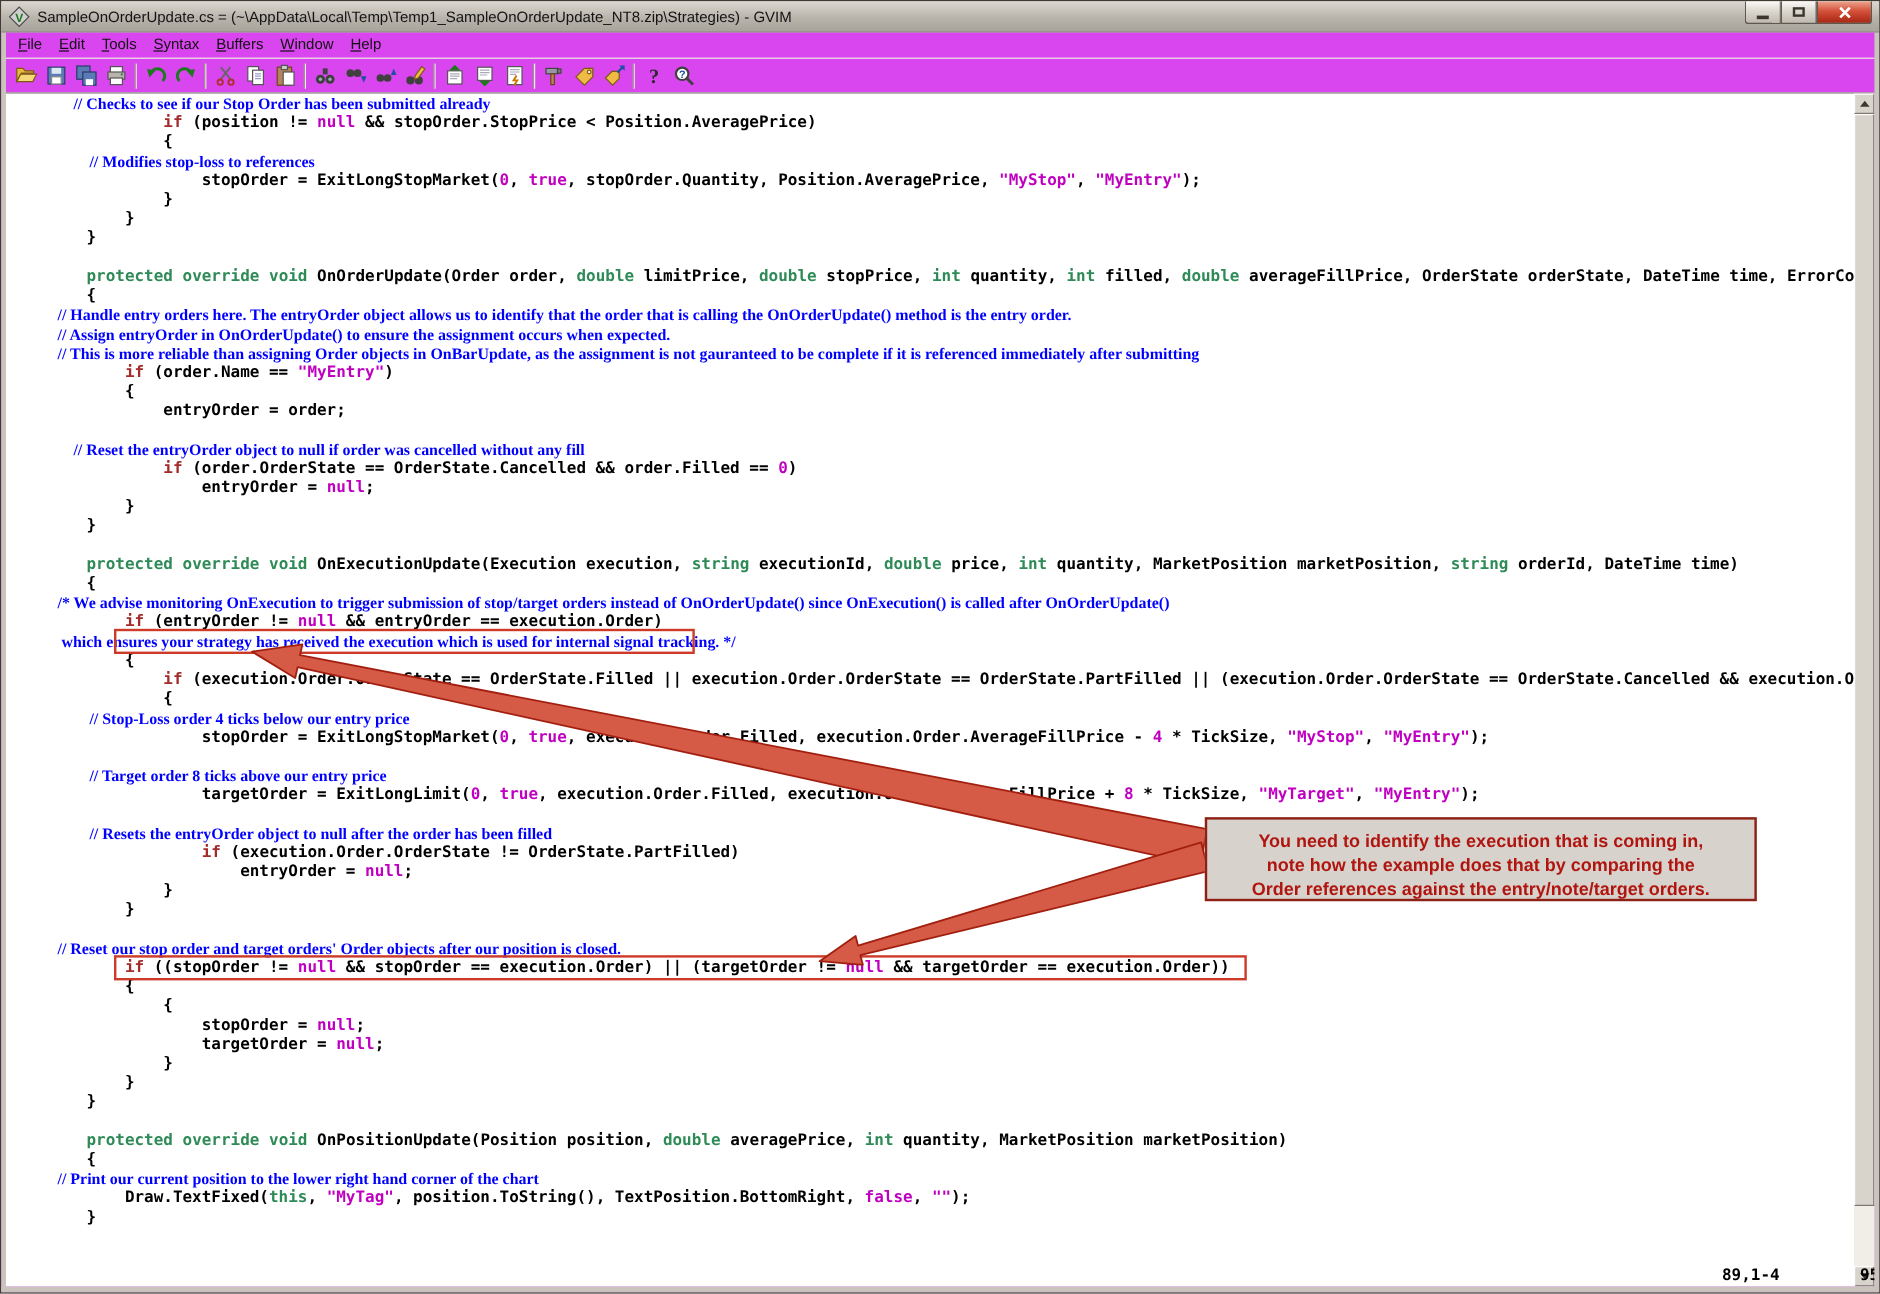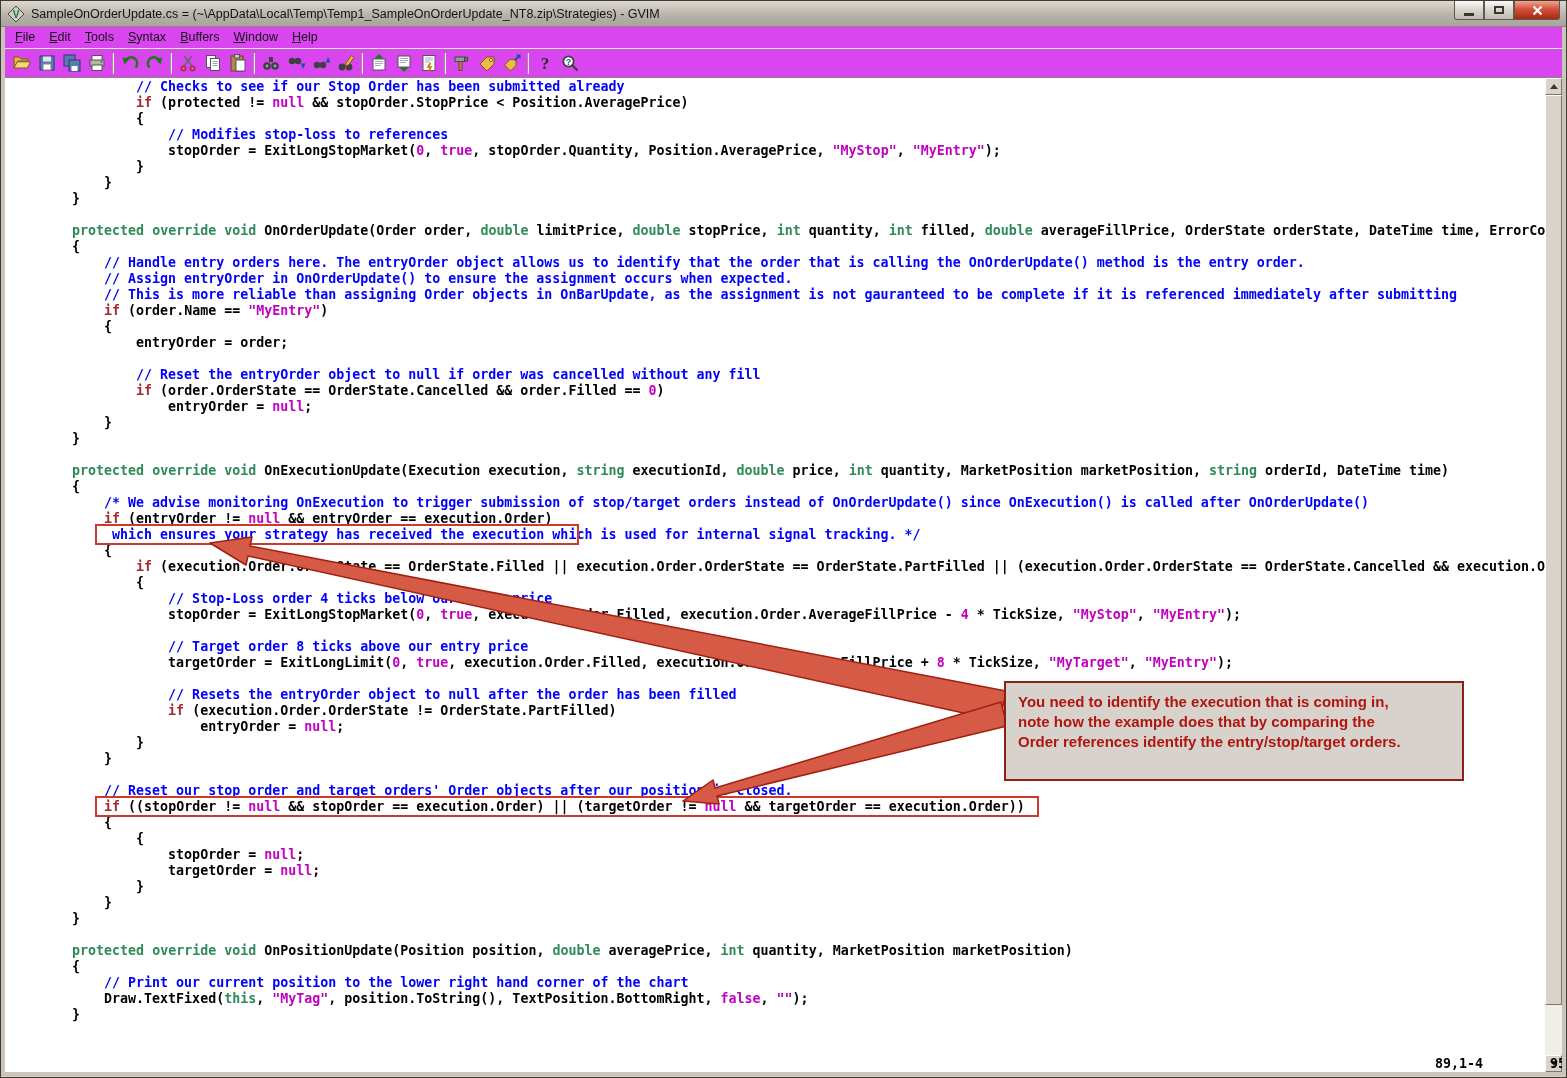--- a/index.html
+++ b/index.html
@@ -48,21 +48,21 @@
     position:relative; flex:1; border-top:1px solid #8a867e;
     background:#ffffff; display:flex; overflow:hidden;
   }
   .code {
     flex:1; overflow:hidden; padding:1px 0 0 3px;
     font-family:"DejaVu Sans Mono", monospace; font-size:13.3px; font-weight:bold;
     line-height:16px; color:var(--tk-plain,#000);
   }
   .cl { height:16px; white-space:pre; }
   .tk-p { color:var(--tk-plain,#000000); }
-  .tk-c { color:var(--tk-comment,#0000ff); }
+  .tk-c { color:var(--tk-comment,#0000ff);font-family:Liberation Serif, serif; }
   .tk-k { color:var(--tk-keyword,#a52a2a); }
   .tk-t { color:var(--tk-type,#2e8b57); }
   .tk-n { color:var(--tk-constant,#c000c0); }
   
   .scrollbar { width:17px; background:#f1eee8; display:flex; flex-direction:column; flex:0 0 auto; }
   .sb-btn {
     height:17px; background:#d8d4cc;
     border:1px solid; border-color:#fdfdfb #7c776e #7c776e #fdfdfb;
     display:flex; align-items:center; justify-content:center;
   }
@@ -79,24 +79,25 @@
     font-size:13.3px; font-weight:bold; color:#000;margin-left:38px;
   }
   .ruler-pos { left:1392px; }
   .ruler-pct { left:1507px; }
   
   .hl-box { position:absolute; border:2px solid var(--an-box,#cd3a28); z-index:2; }
   .hl-box-1 { left:90px; top:446px; width:484px; height:21px; }
   .hl-box-2 { left:90px; top:718px; width:944px; height:21px; }
   .arrows { position:absolute; left:0; top:0; z-index:3; pointer-events:none; }
   .callout {
-    position:absolute; left:999px; top:603px; width:460px; height:100px; z-index:4;
+    position:absolute; left:999px; top:603px; width:460px; height:70px; z-index:4;
     background:var(--an-bg,#d7d3cc); border:2px solid var(--an-border,#8e2015);
     padding:9px 12px; font-size:15px; font-weight:bold; line-height:20px;
     color:var(--an-text,#b01510);
+    text-align:center;
   }
 </style>
 </head>
 <body>
 
 <div class="window">
 
   <div class="titlebar">
     <span class="app-icon">
       <svg width="18" height="18" viewBox="0 0 18 18">
@@ -279,21 +280,21 @@
             <circle cx="8.5" cy="8.5" r="5.2" fill="#ffffff" stroke="#404040" stroke-width="1.8"></circle>
             <line x1="12.5" y1="12.5" x2="17.5" y2="17.5" stroke="#404040" stroke-width="2.4"></line>
             <text x="8.5" y="12" text-anchor="middle" font-size="9" font-weight="bold" fill="#1c50a0" font-family="Liberation Sans, sans-serif">?</text>
           </svg>
         </button>
       </div>
 
     <div class="editor-wrap">
       <div class="code">
           <div class="cl"><span class="tk-c">                // Checks to see if our Stop Order has been submitted already</span></div>
-          <div class="cl"><span class="tk-p">                </span><span class="tk-k">if</span><span class="tk-p"> (protected != </span><span class="tk-n">null</span><span class="tk-p"> &amp;&amp; stopOrder.StopPrice &lt; Position.AveragePrice)</span></div>
+          <div class="cl"><span class="tk-p">                </span><span class="tk-k">if</span><span class="tk-p"> (position != </span><span class="tk-n">null</span><span class="tk-p"> &amp;&amp; stopOrder.StopPrice &lt; Position.AveragePrice)</span></div>
           <div class="cl"><span class="tk-p">                {</span></div>
           <div class="cl"><span class="tk-c">                    // Modifies stop-loss to references</span></div>
           <div class="cl"><span class="tk-p">                    stopOrder = ExitLongStopMarket(</span><span class="tk-n">0</span><span class="tk-p">, </span><span class="tk-n">true</span><span class="tk-p">, stopOrder.Quantity, Position.AveragePrice, </span><span class="tk-n">"MyStop"</span><span class="tk-p">, </span><span class="tk-n">"MyEntry"</span><span class="tk-p">);</span></div>
           <div class="cl"><span class="tk-p">                }</span></div>
           <div class="cl"><span class="tk-p">            }</span></div>
           <div class="cl"><span class="tk-p">        }</span></div>
           <div class="cl"></div>
           <div class="cl"><span class="tk-p">        </span><span class="tk-t">protected</span><span class="tk-p"> </span><span class="tk-t">override</span><span class="tk-p"> </span><span class="tk-t">void</span><span class="tk-p"> OnOrderUpdate(Order order, </span><span class="tk-t">double</span><span class="tk-p"> limitPrice, </span><span class="tk-t">double</span><span class="tk-p"> stopPrice, </span><span class="tk-t">int</span><span class="tk-p"> quantity, </span><span class="tk-t">int</span><span class="tk-p"> filled, </span><span class="tk-t">double</span><span class="tk-p"> averageFillPrice, OrderState orderState, DateTime time, ErrorCo</span></div>
           <div class="cl"><span class="tk-p">        {</span></div>
           <div class="cl"><span class="tk-c">            // Handle entry orders here. The entryOrder object allows us to identify that the order that is calling the OnOrderUpdate() method is the entry order.</span></div>
@@ -363,21 +364,21 @@
 
       <svg class="arrows" width="1557" height="995">
         <polygon points="1001,613 245,468 247,459 205,465 241,487 243,478 995,643" fill="var(--an-arrow,#d65b47)" stroke="var(--an-arrow-stroke,#a21f10)" stroke-width="1.5" stroke-linejoin="round"></polygon>
         <polygon points="996,624 710,710 708,702 678,723 714,726 712,718 1002,648" fill="var(--an-arrow,#d65b47)" stroke="var(--an-arrow-stroke,#a21f10)" stroke-width="1.5" stroke-linejoin="round"></polygon>
       </svg>
 
       <div class="callout">
         <div>
             <div>You need to identify the execution that is coming in,</div>
             <div>note how the example does that by comparing the</div>
-            <div>Order references identify the entry/stop/target orders.</div>
+            <div>Order references against the entry/note/target orders.</div>
           </div>
       </div>
 
       <span class="ruler-pos">89,1-4</span>
       <span class="ruler-pct">95%</span>
     </div>
   </div>
 </div>
 
 </body></html>

